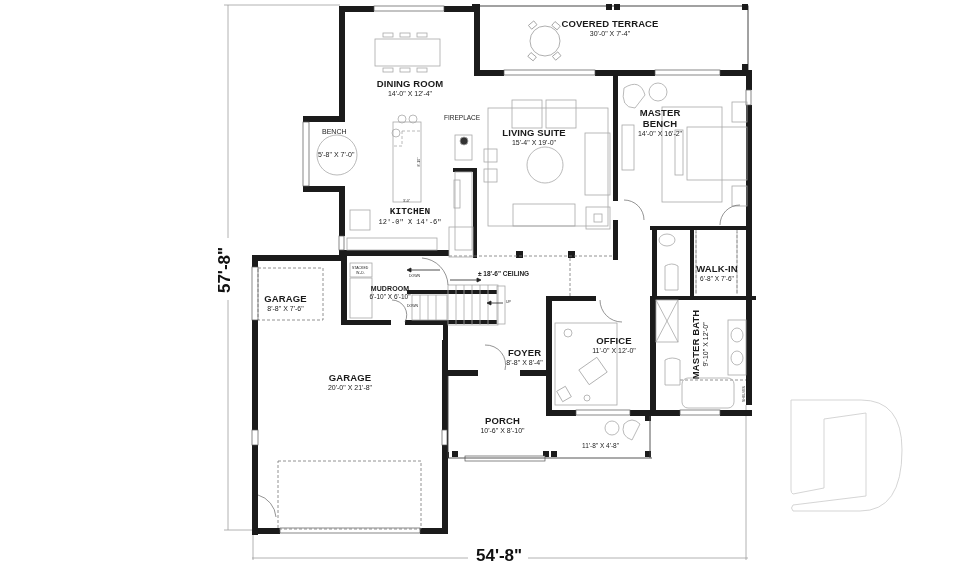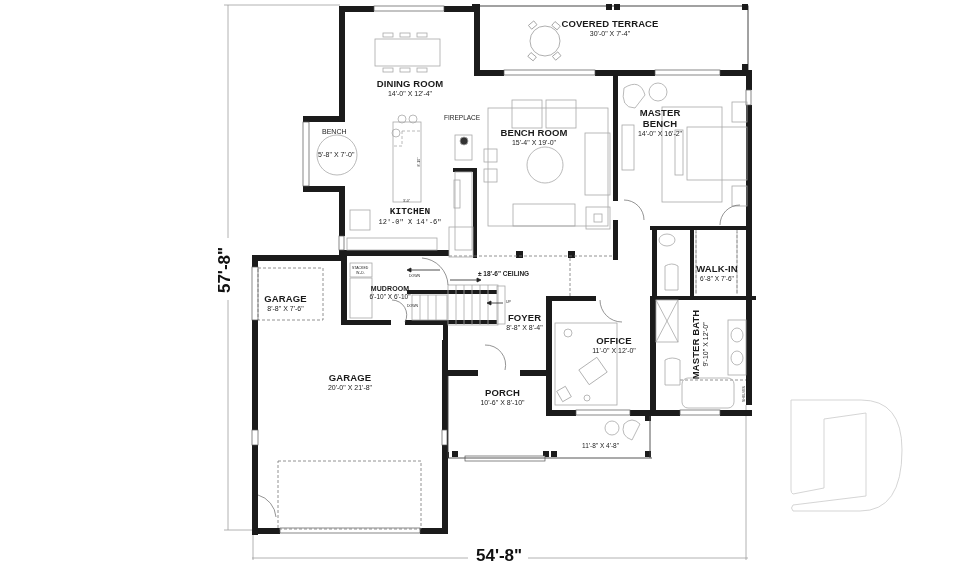--- a/index.html
+++ b/index.html
@@ -270,21 +270,21 @@
   <div class="name">DINING ROOM</div>
   <div class="dim">14'-0" X 12'-4"</div>
 </div>
 
 <div class="room" style="left:560px;top:19px;width:100px;">
   <div class="name">COVERED TERRACE</div>
   <div class="dim">30'-0" X 7'-4"</div>
 </div>
 
 <div class="room" style="left:494px;top:128px;width:80px;">
-  <div class="name">BENCH ROOM</div>
+  <div class="name">LIVING SUITE</div>
   <div class="dim">15'-4" X 19'-0"</div>
 </div>
 
 <div class="room" style="left:630px;top:108px;width:60px;">
   <div class="name">MASTER</div>
   <div class="name">BENCH</div>
   <div class="dim">14'-0" X 16'-2"</div>
 </div>
 
 <div class="room" style="left:375px;top:207px;width:70px;font-family:Liberation Mono, monospace;">
@@ -308,36 +308,36 @@
 <div class="room" style="left:364px;top:285px;width:52px;">
   <div class="name" style="font-size:7px;">MUDROOM</div>
   <div class="dim" style="font-size:6.5px;">6'-10" X 6'-10"</div>
 </div>
 
 <div class="room vlabel" style="left:655px;top:335px;width:90px;">
   <div class="name">MASTER BATH</div>
   <div class="dim">9'-10" X 12'-0"</div>
 </div>
 
-<div class="room" style="left:497px;top:313px;width:55px;">
+<div class="room" style="left:497px;top:348px;width:55px;">
   <div class="name">FOYER</div>
   <div class="dim">8'-8" X 8'-4"</div>
 </div>
 
 <div class="room" style="left:584px;top:336px;width:60px;">
   <div class="name">OFFICE</div>
   <div class="dim">11'-0" X 12'-0"</div>
 </div>
 
 <div class="room" style="left:310px;top:373px;width:80px;">
   <div class="name">GARAGE</div>
   <div class="dim">20'-0" X 21'-8"</div>
 </div>
 
-<div class="room" style="left:470px;top:388px;width:65px;">
+<div class="room" style="left:470px;top:416px;width:65px;">
   <div class="name">PORCH</div>
   <div class="dim">10'-6" X 8'-10"</div>
 </div>
 
 <div class="note" style="left:582px;top:442px;font-size:6.5px;">11'-8" X 4'-8"</div>
 
 <div class="note" style="left:444px;top:114px;font-size:6.5px;">FIREPLACE</div>
 <div class="note" style="left:478px;top:270px;font-size:6.5px;font-weight:bold;">± 18'-6" CEILING</div>
 
 <div class="tiny" style="left:352px;top:266px;">STACKED</div>

